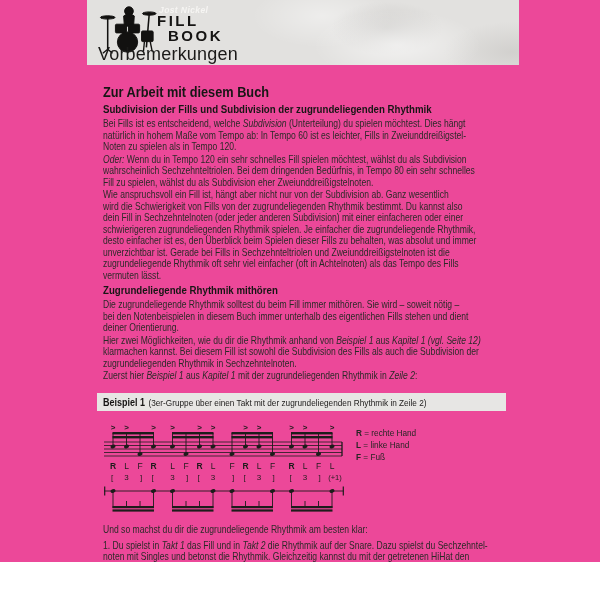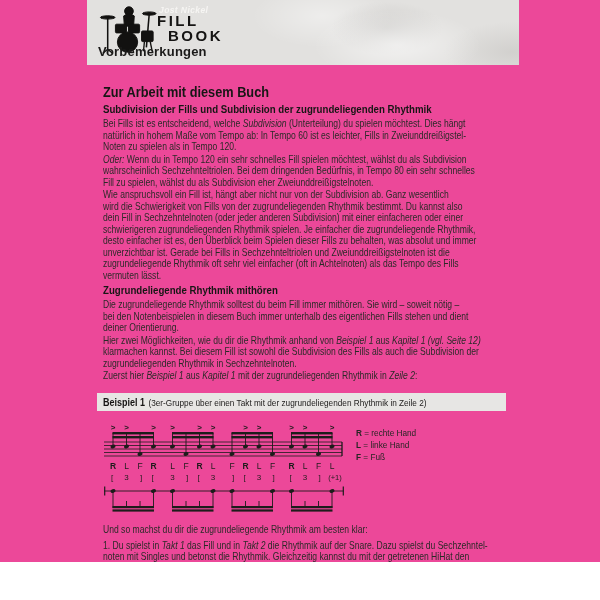--- a/index.html
+++ b/index.html
@@ -11,21 +11,21 @@
       radial-gradient(ellipse 120px 50px at 310px 45px, rgba(255,255,255,.55), rgba(255,255,255,0) 70%),
       radial-gradient(ellipse 80px 38px at 300px 28px, rgba(168,166,163,.30), rgba(0,0,0,0) 70%),
       radial-gradient(ellipse 95px 42px at 425px 52px, rgba(190,188,185,.45), rgba(0,0,0,0) 72%),
       radial-gradient(ellipse 100px 45px at 235px 16px, rgba(255,255,255,.40), rgba(0,0,0,0) 70%),
       #e2e1df;}
   .band *{position:absolute;}
   .logo-svg{left:12px;top:4px;}
   .author{left:72px;top:5px;font-size:8.5px;font-weight:bold;font-style:italic;color:#f6f5f3;letter-spacing:.4px;}
   .fill{left:70px;top:12px;font-size:15px;font-weight:bold;letter-spacing:2.5px;color:#151413;}
   .book{left:81px;top:27px;font-size:15px;font-weight:bold;letter-spacing:2.5px;color:#151413;text-align:right;}
-  .vorb{left:11px;top:44px;font-size:13px;font-weight:bold;color:#1b1a19;letter-spacing:.2px;}
+  .vorb{left:11px;top:44px;font-size:18px;font-weight:normal;color:#1b1a19;letter-spacing:.2px;}
   
   .cond{transform:scaleX(.85);transform-origin:0 0;white-space:nowrap;}
   
   .content{position:absolute;left:103px;top:83px;width:470px;}
   h1{font-size:15px;font-weight:bold;color:#171615;margin:0 0 3px;}
   h2{font-size:11.4px;font-weight:bold;color:#171615;margin:0 0 3px;}
   .mt{margin-top:3px;}
   .para{margin:0 0 1px;font-size:10.1px;line-height:11.5px;}
   .para i{font-style:italic;}
   

